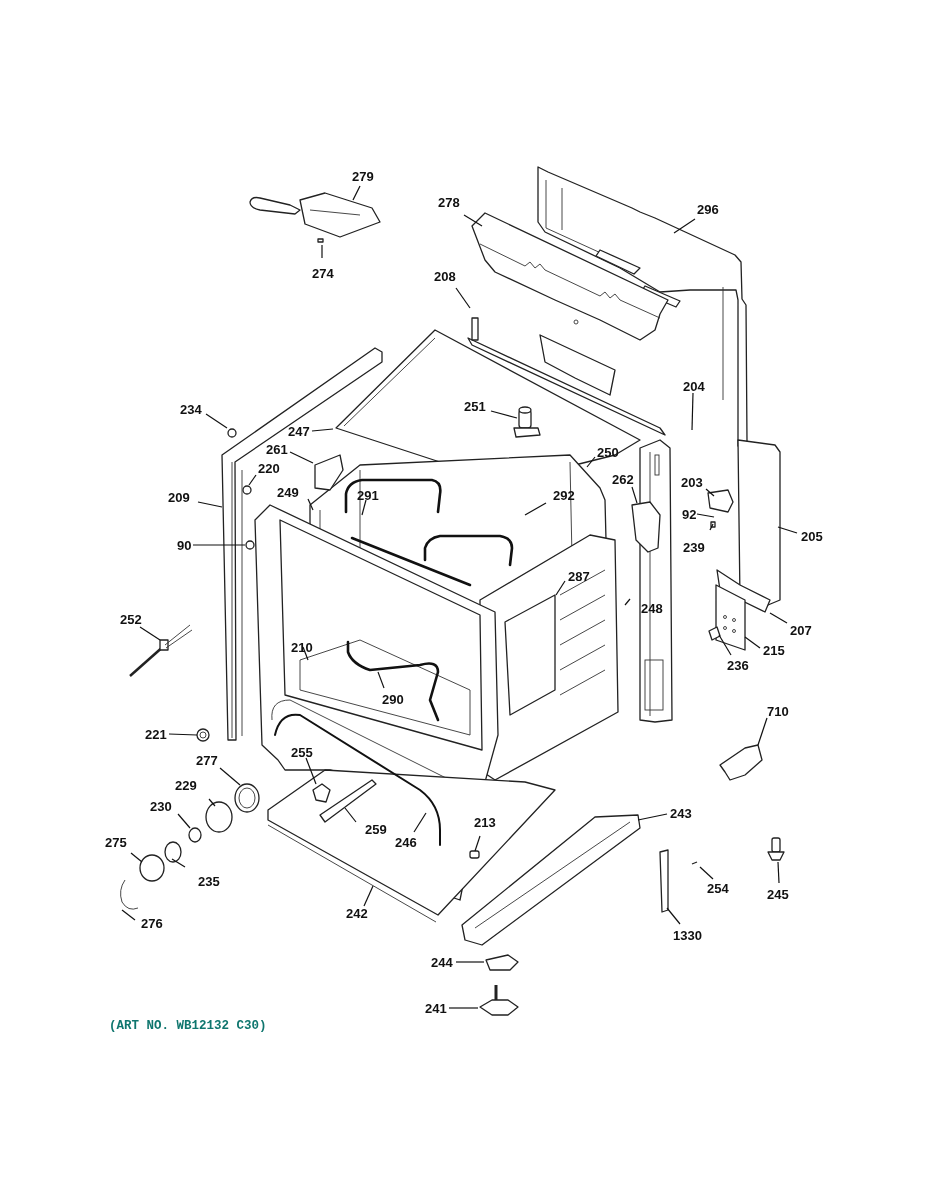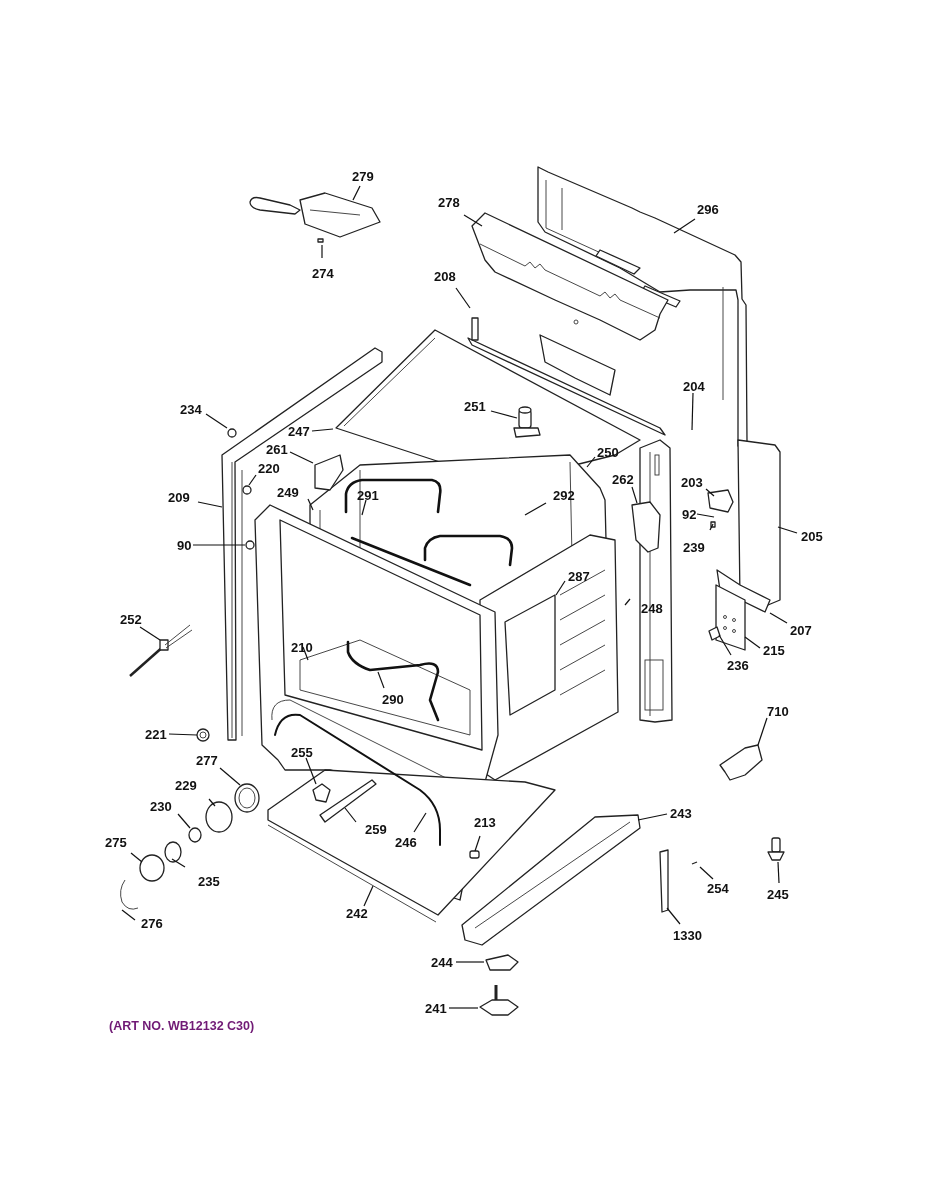--- a/index.html
+++ b/index.html
@@ -3,21 +3,21 @@
 <meta charset="utf-8">
 <style>
   html,body{margin:0;padding:0;background:#fff;}
   body{width:927px;height:1200px;position:relative;overflow:hidden;font-family:"Liberation Sans",sans-serif;}
   #diagram{position:absolute;left:0;top:0;width:927px;height:1200px;}
   .part{fill:#fff;stroke:#222;stroke-width:1.3;stroke-linejoin:round;}
   .thin{fill:none;stroke:#333;stroke-width:0.9;}
   .heavy{fill:none;stroke:#111;stroke-width:2.6;stroke-linecap:round;stroke-linejoin:round;}
   .leader{stroke:#111;stroke-width:1.2;fill:none;}
   .lbl{font-family:"Liberation Sans",sans-serif;font-weight:bold;font-size:13px;fill:#111;}
-  .art{position:absolute;left:109px;top:1019px;font-family:Liberation Sans, sans-serif;font-weight:bold;font-size:12.5px;color:#701a75;}
+  .art{position:absolute;left:109px;top:1019px;font-family:Liberation Mono, monospace;font-weight:bold;font-size:12.5px;color:#0f766e;}
 </style>
 </head>
 <body>
 
 <svg id="diagram" viewBox="0 0 927 1200" xmlns="http://www.w3.org/2000/svg">
 
   <g>
     <polygon class="part" points="538,167 548,172 625,205 632,208 640,212 655,218 735,255 741,262 742,299 746,305 747,442 738,446 738,300 736,290 690,290 660,292 620,268 545,232 538,222"></polygon>
     <polyline class="thin" points="546,180 546,228 625,264"></polyline>
     <line class="thin" x1="562" y1="188" x2="562" y2="230"></line>

